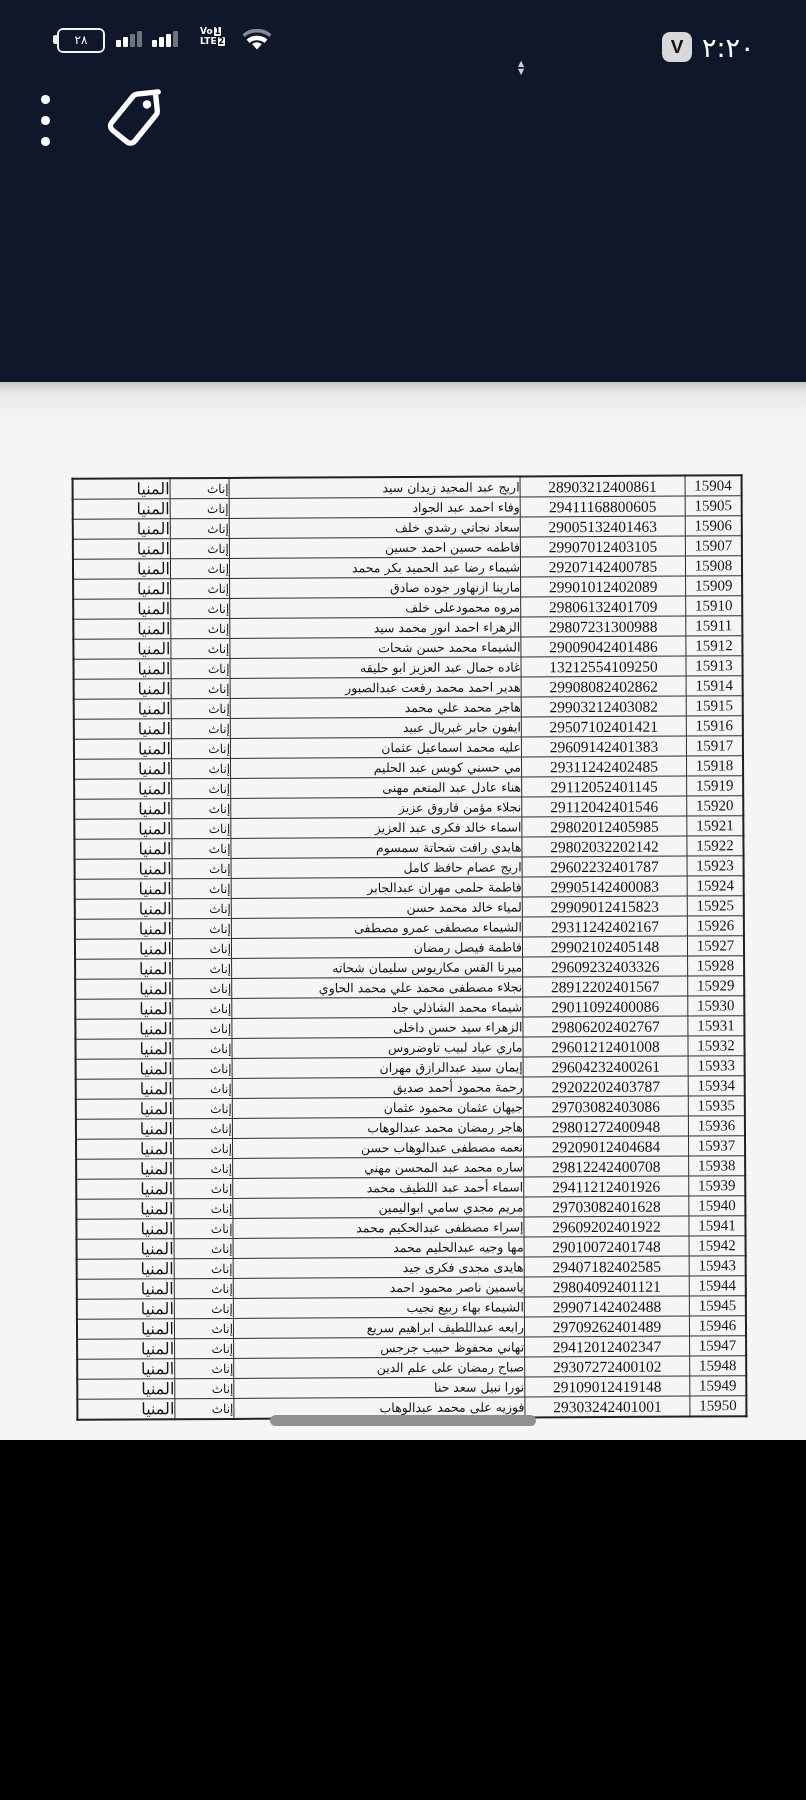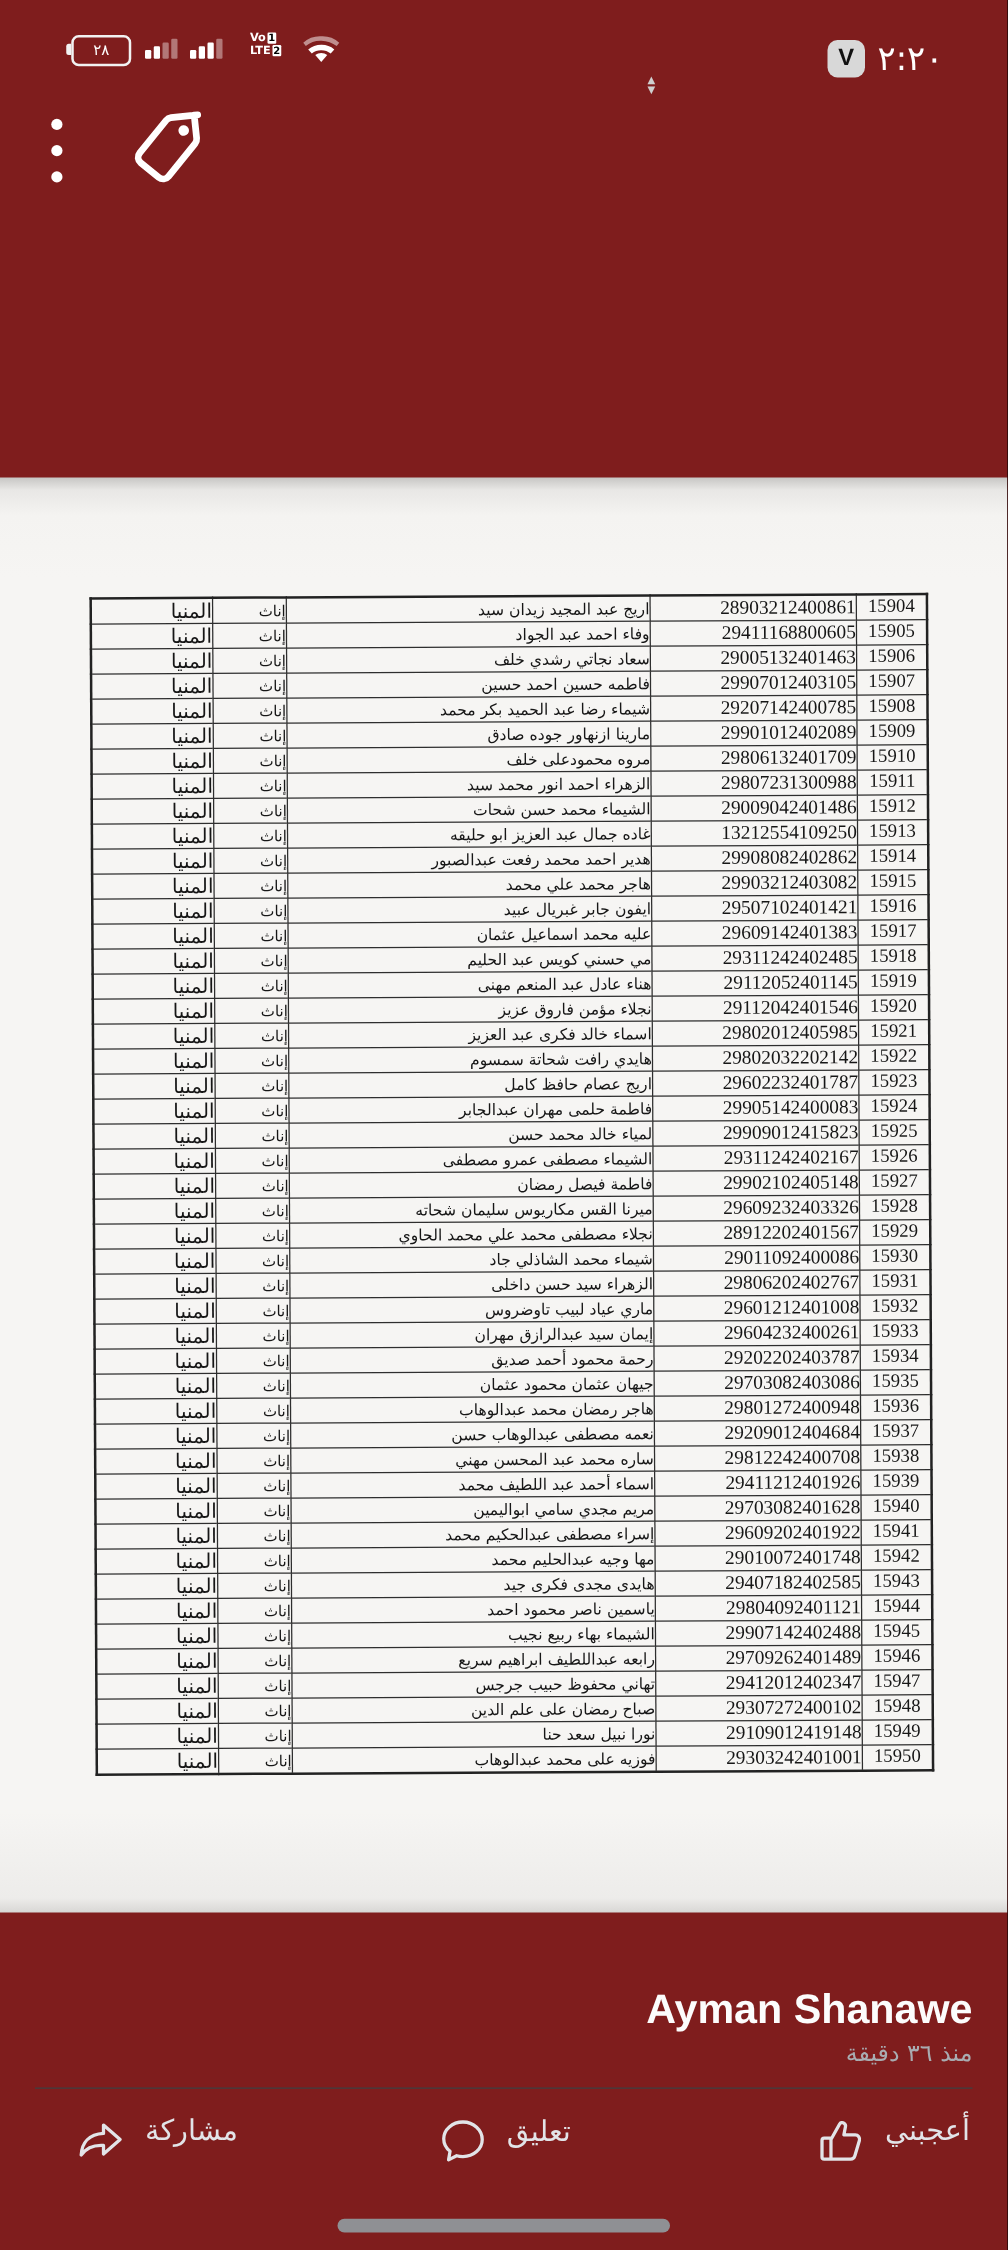--- a/index.html
+++ b/index.html
@@ -1,16 +1,16 @@
 <!DOCTYPE html>
 <html><head>
 <meta charset="utf-8">
 <style>
   html,body{margin:0;padding:0;background:#000;}
-  .screen{position:relative;width:806px;height:1800px;background:#7f1d1d;overflow:hidden;
+  .screen{position:relative;width:806px;height:1440px;background:#0f172a;overflow:hidden;
           font-family:"DejaVu Sans",sans-serif;}
 
   
   .statusbar{position:absolute;top:0;left:0;width:806px;height:70px;}
   .battery{position:absolute;left:57px;top:28px;width:44px;height:21px;border:2px solid #f2f2f2;
            border-radius:6px;color:#fff;font-size:12px;text-align:center;line-height:21px;}
   .battery::before{content:"";position:absolute;left:-6px;top:5px;width:4px;height:9px;
            background:#f2f2f2;border-radius:2px 0 0 2px;}
   .sig{position:absolute;display:flex;align-items:flex-end;gap:2px;}
   .sig span{width:5px;background:#fff;border-radius:1px;display:block;}
@@ -37,21 +37,21 @@
   
   .photo{position:absolute;left:0;top:382px;width:806px;height:1148px;
          background:linear-gradient(180deg,#c7c6c4 0,#e8e7e5 10px,#f4f3f1 30px,#f6f5f3 80px,
                     #f6f5f3 93%,#edecea 99%,#d8d7d5 100%);}
   .tablewrap{position:absolute;left:74px;top:94px;transform:rotate(-0.3deg);}
   table.rec{border-collapse:collapse;table-layout:fixed;width:663px;direction:rtl;
             border:2px solid #222;}
   table.rec td{border:1px solid #2e2e2e;height:17.7px;padding:0;vertical-align:middle;
             color:#161616;overflow:hidden;white-space:nowrap;}
   td.c0{width:55px;text-align:center;font-family:"Liberation Serif",serif;font-size:15px;margin-left:36px;}
-  td.c1{width:164px;text-align:right;font-family:"Liberation Serif",serif;font-size:15.5px;}
+  td.c1{width:164px;text-align:center;font-family:"Liberation Serif",serif;font-size:15.5px;}
   td.c2{width:290px;text-align:right;padding-right:3px;font-size:12.5px;}
   td.c3{width:58px;text-align:right;padding-right:7px;font-size:12px;}
   td.c4{width:96px;text-align:right;padding-right:4px;font-size:16px;}
 
   
   .author{position:absolute;right:28px;top:1588px;color:#fcfcfc;font-size:33px;font-weight:bold;
           font-family:"Liberation Sans",sans-serif;}
   .timeago{position:absolute;right:28px;top:1632px;color:#a9acb1;font-size:19px;direction:rtl;margin-left:19px;}
   .divider{position:absolute;left:28px;top:1670px;width:750px;height:1px;background:#3e4042;}
   .action{position:absolute;top:1692px;display:flex;align-items:flex-start;gap:14px;

